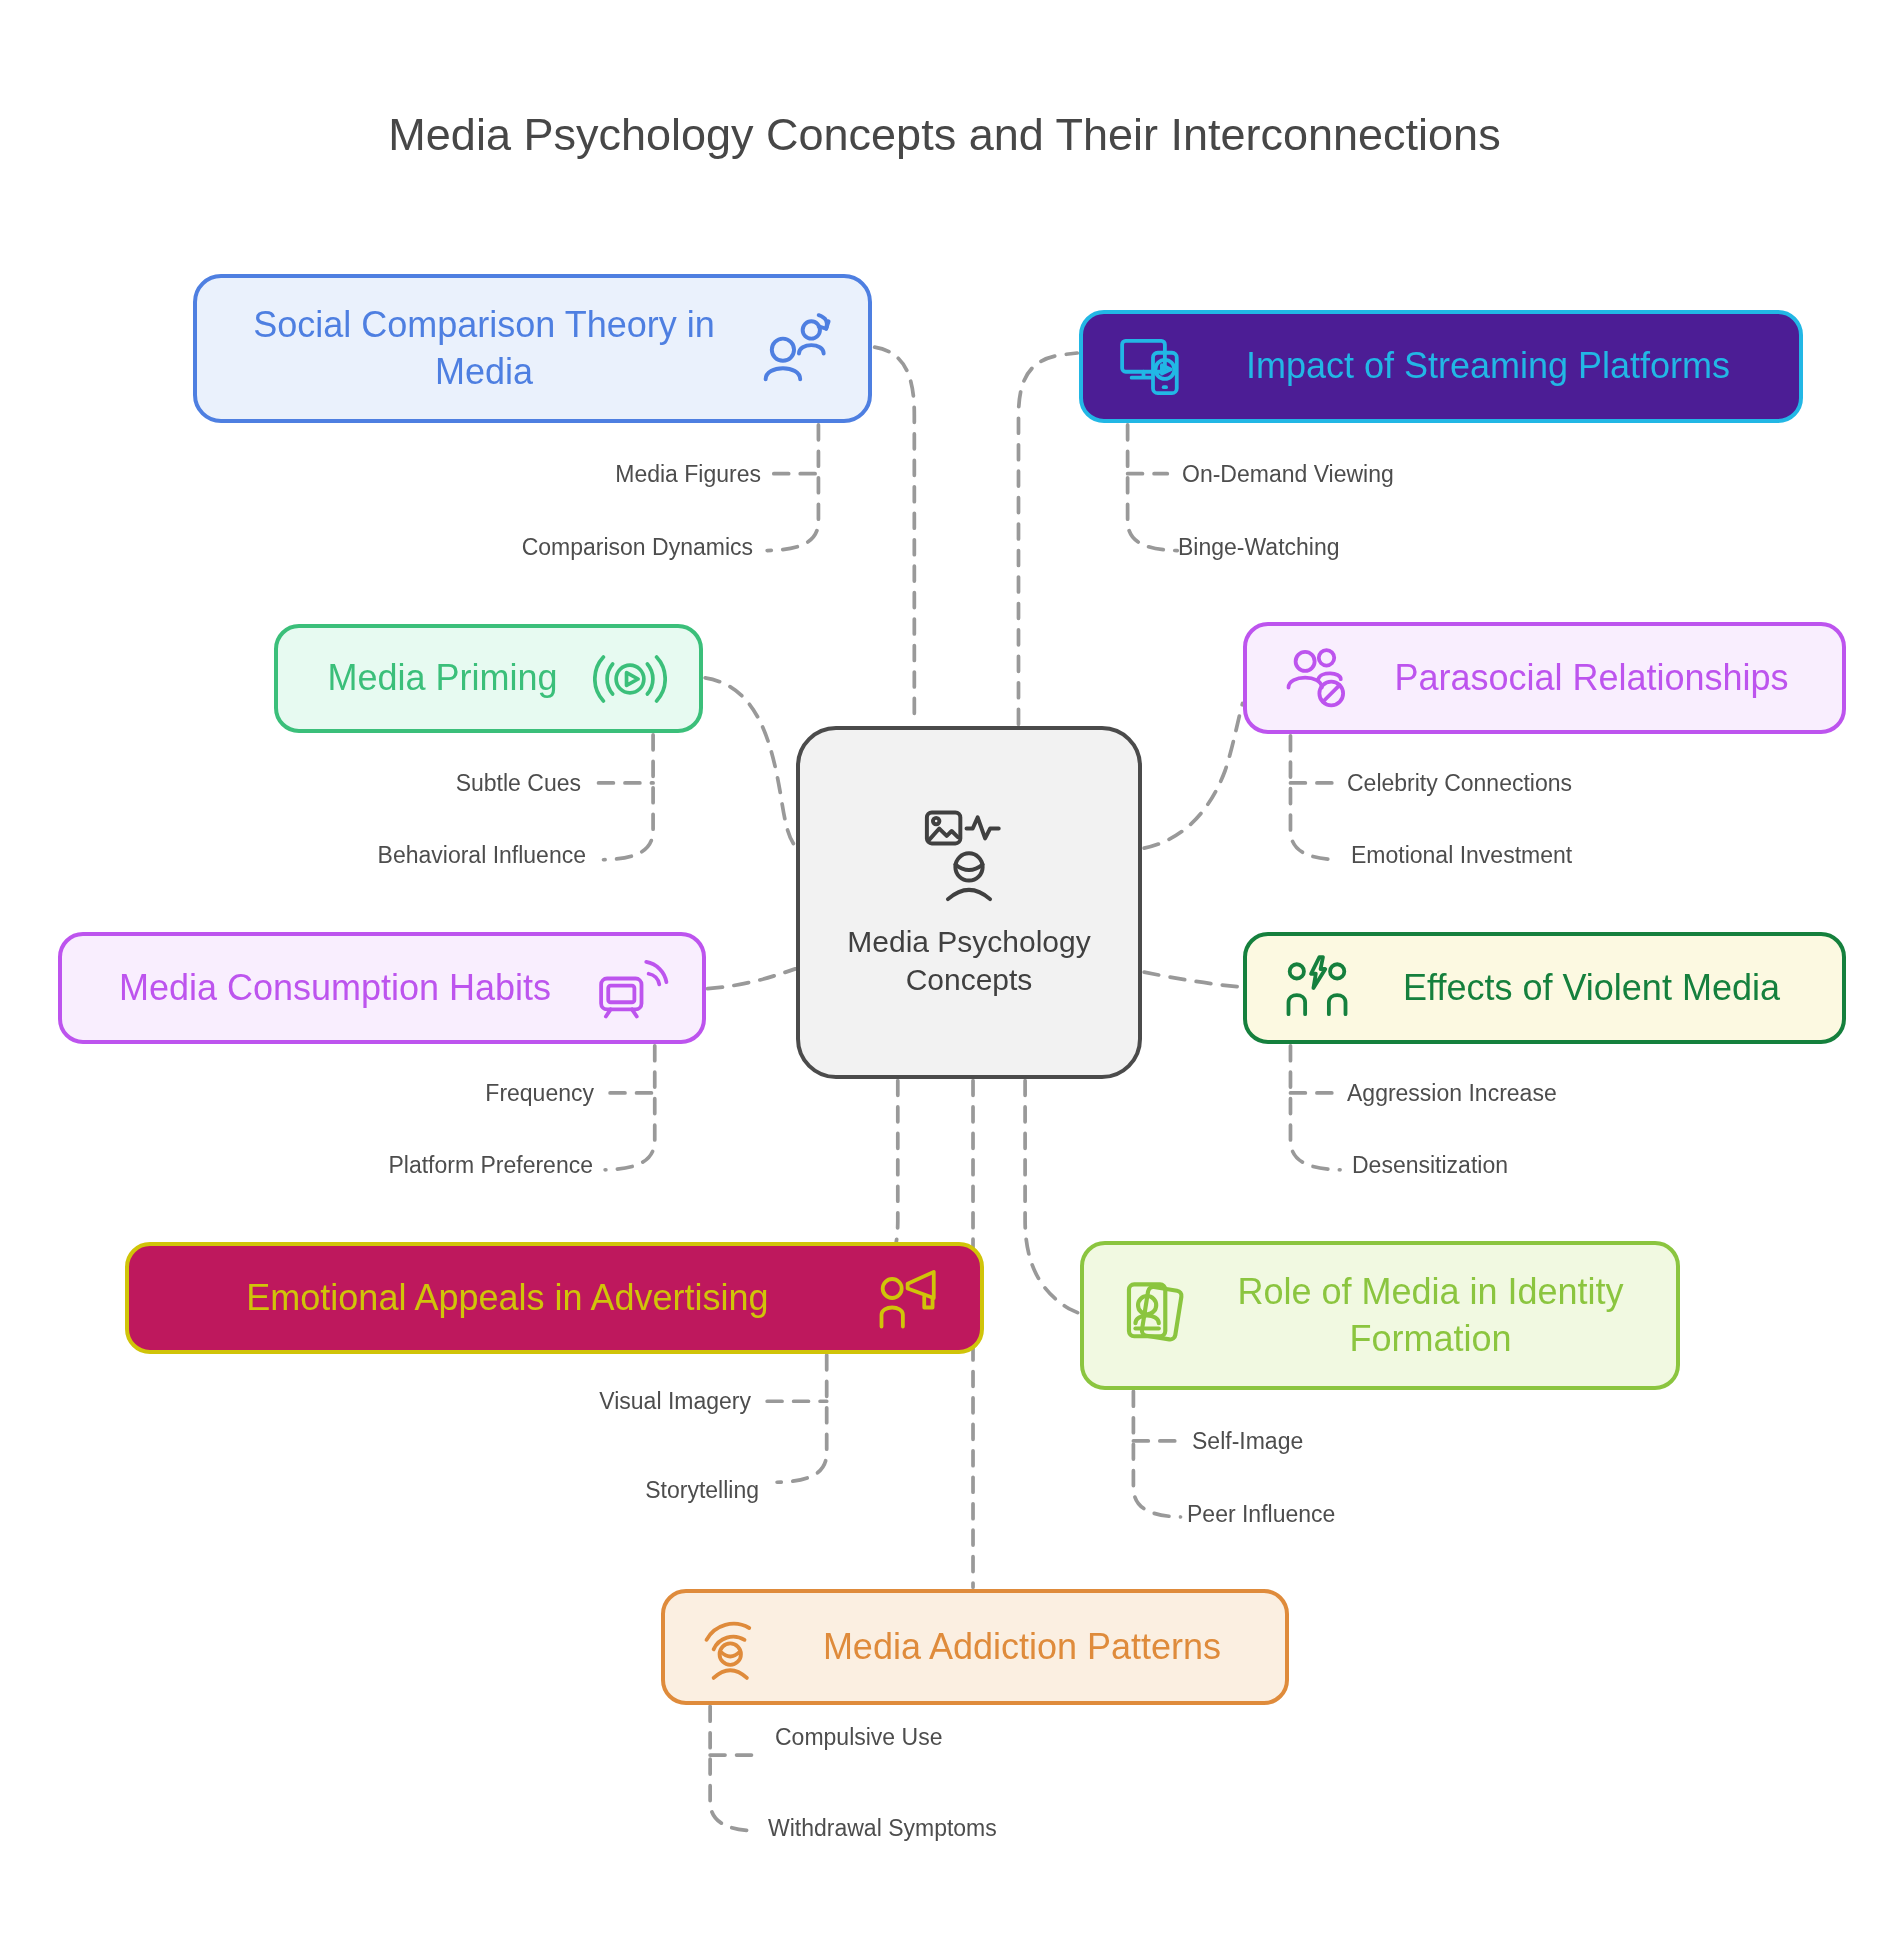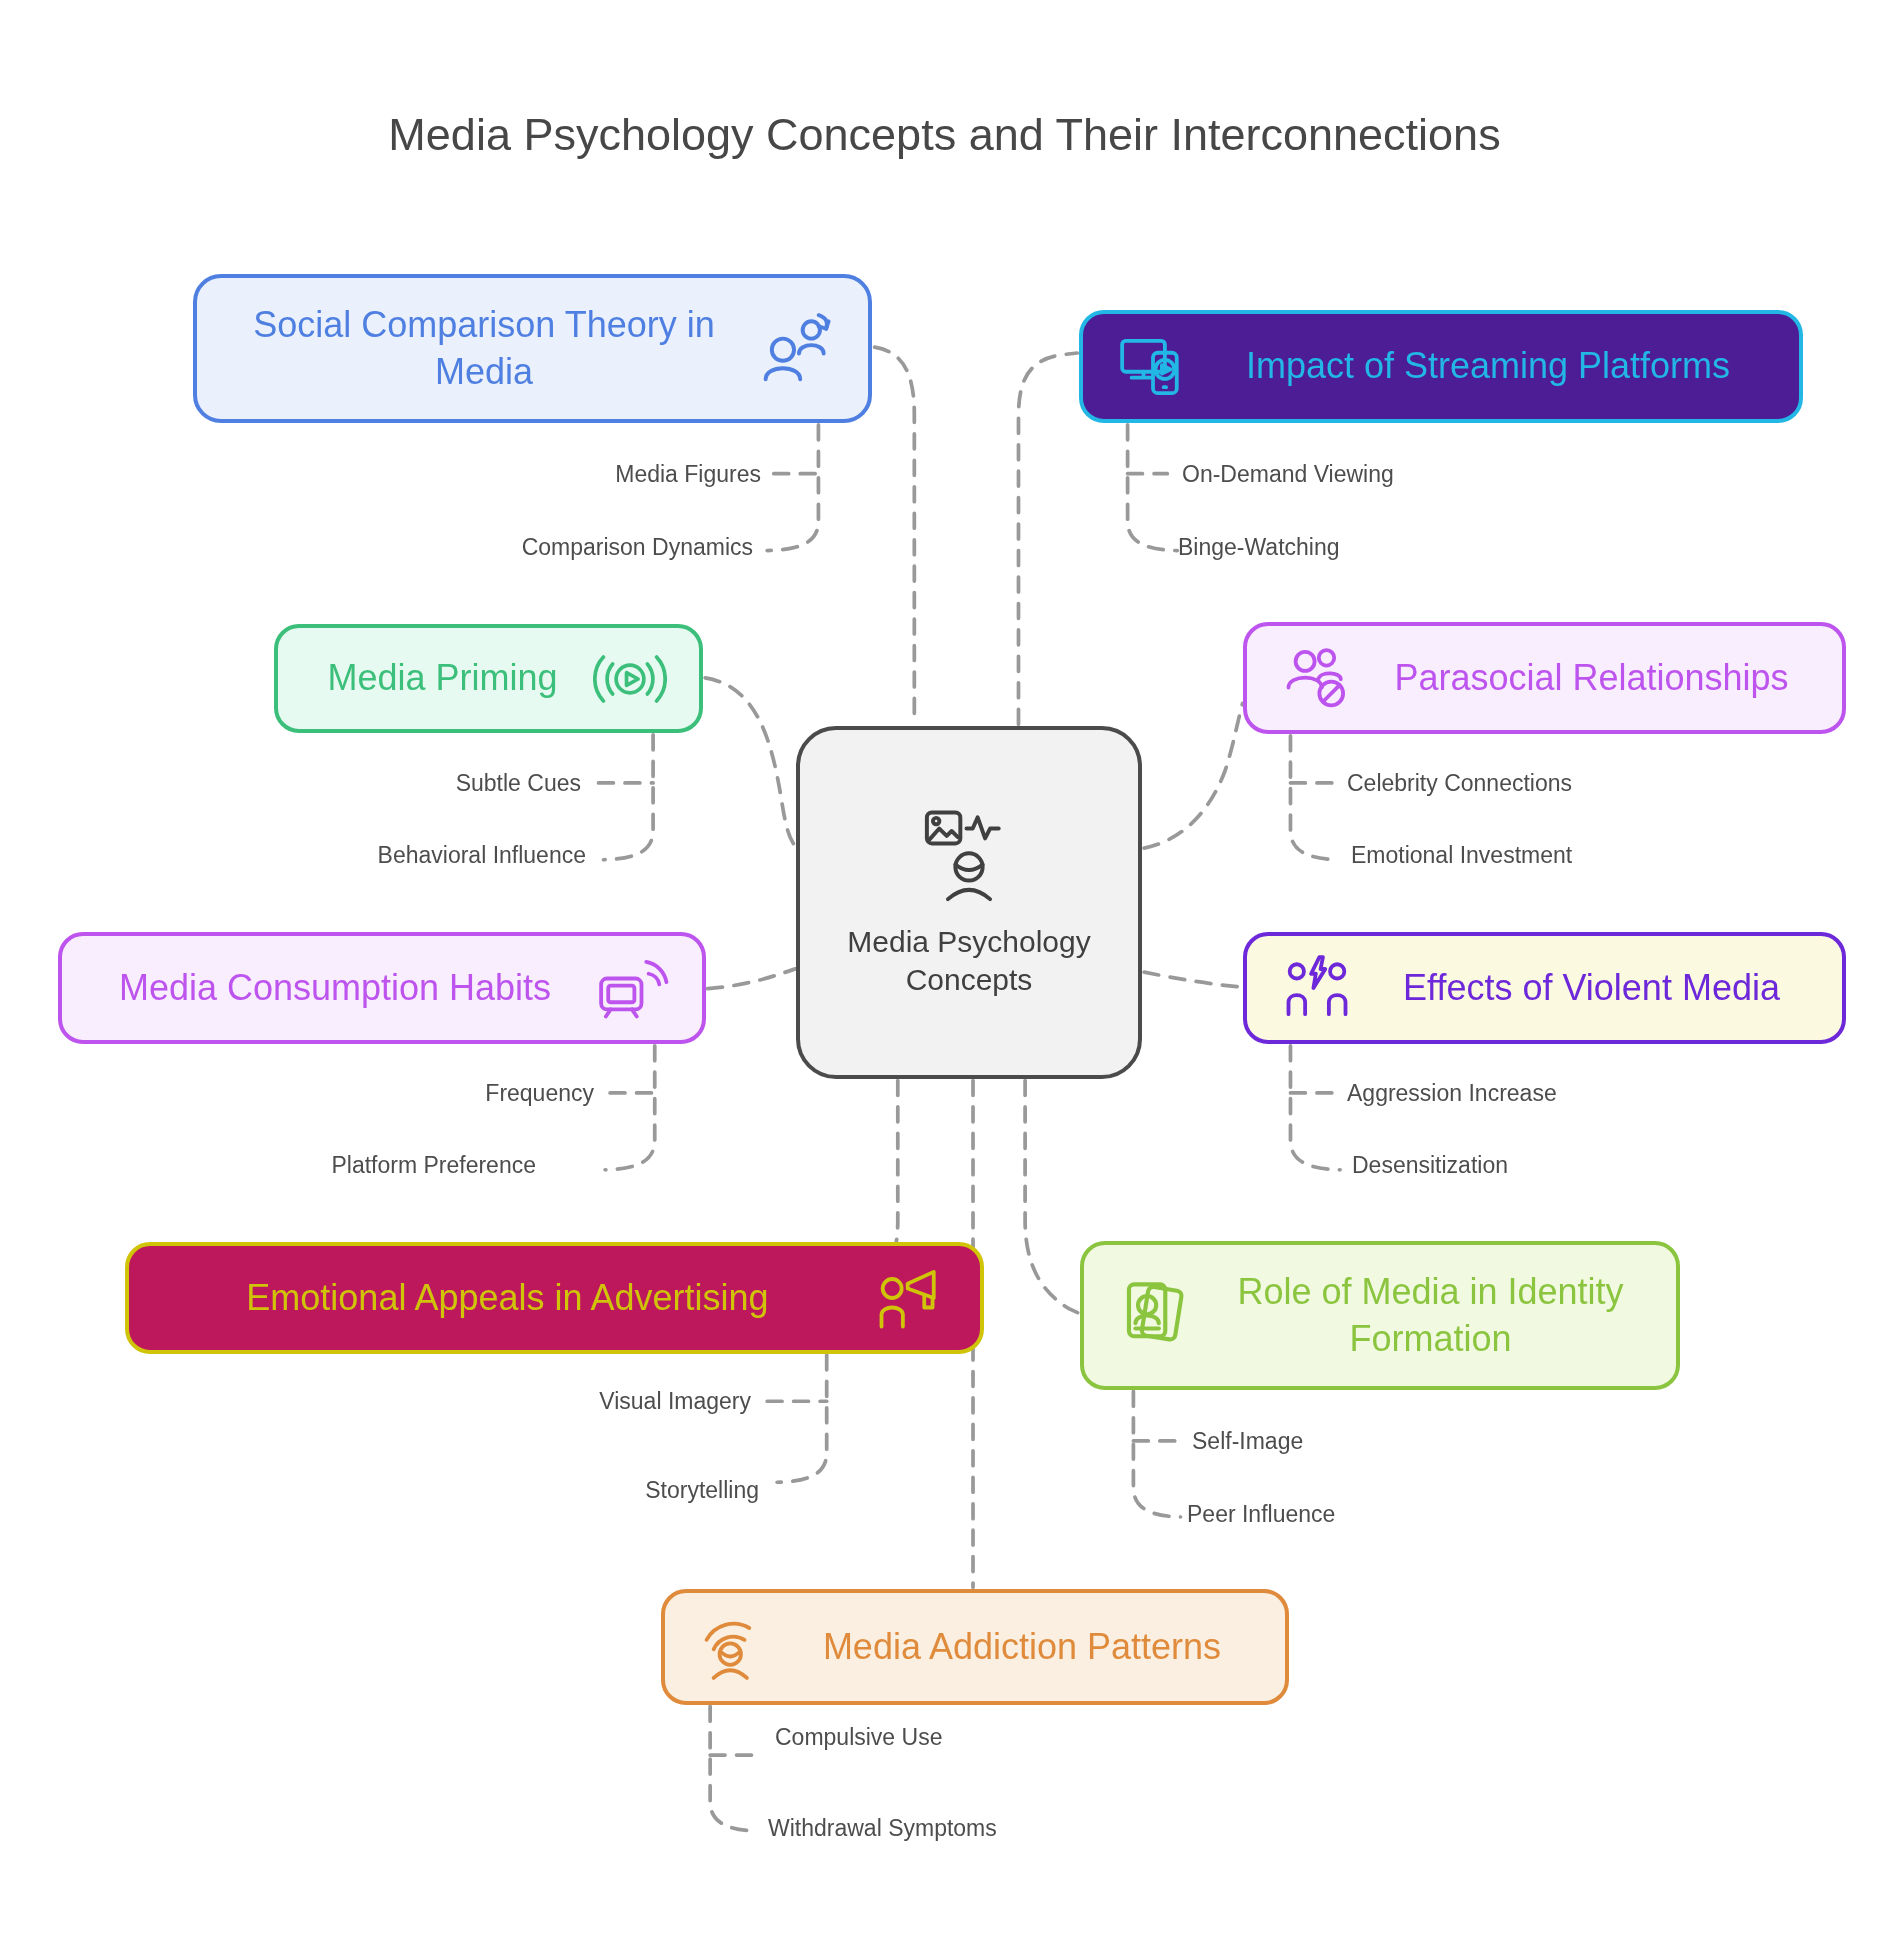--- a/index.html
+++ b/index.html
@@ -20,21 +20,21 @@
   .node .nlabel{flex:1;text-align:center;}
   .node .icon{display:flex;align-items:center;justify-content:center;}
   .node svg{stroke:currentColor;fill:none;stroke-width:3.2;stroke-linecap:round;stroke-linejoin:round;}
   .oneline .nlabel{white-space:nowrap;}
 
   .n-social{left:193px;top:274px;width:679px;height:149px;color:#4E7FE1;background:#EAF1FC;border-color:#4E7FE1;border-radius:28px;}
   .n-streaming{left:1079px;top:310px;width:724px;height:113px;color:#22B7E5;background:#4c1d95;}
   .n-priming{left:274px;top:624px;width:429px;height:109px;color:#3BBF7A;background:#E7FAF1;}
   .n-parasocial{left:1243px;top:622px;width:603px;height:112px;color:#BD54EE;background:#F9EEFE;}
   .n-consumption{left:58px;top:932px;width:648px;height:112px;color:#BD54EE;background:#F9EEFE;}
-  .n-violent{left:1243px;top:932px;width:603px;height:112px;color:#6d28d9;background:#FCF9E1;}
+  .n-violent{left:1243px;top:932px;width:603px;height:112px;color:#15803d;background:#FCF9E1;}
   .n-emotional{left:125px;top:1242px;width:859px;height:112px;color:#D0C409;background:#be185d;}
   .n-identity{left:1080px;top:1241px;width:600px;height:149px;color:#8BC53F;background:#F1F9E1;}
   .n-addiction{left:661px;top:1589px;width:628px;height:116px;color:#DF8B3B;background:#FBEFE1;}
 
   .n-central{
     left:796px;top:726px;width:346px;height:353px;color:#404040;background:#F2F2F2;
     border-color:#4B4B4B;border-radius:40px;flex-direction:column;justify-content:center;
     gap:8.3px;font-size:30px;text-align:center;padding:0 23px;
   }
   .n-central .nlabel{flex:0 0 auto;}
@@ -45,21 +45,21 @@
   }
   .ch-social-0{right:1128px;top:474px;}
   .ch-social-1{right:1136px;top:547px;}
   .ch-streaming-0{left:1182px;top:474px;}
   .ch-streaming-1{left:1178px;top:547px;}
   .ch-priming-0{right:1308px;top:783px;}
   .ch-priming-1{right:1303px;top:855px;}
   .ch-parasocial-0{left:1347px;top:783px;}
   .ch-parasocial-1{left:1351px;top:855px;}
   .ch-consumption-0{right:1295px;top:1093px;}
-  .ch-consumption-1{right:1353px;top:1165px;}
+  .ch-consumption-1{right:1296px;top:1165px;}
   .ch-violent-0{left:1347px;top:1093px;}
   .ch-violent-1{left:1352px;top:1165px;}
   .ch-emotional-0{right:1138px;top:1401px;}
   .ch-emotional-1{right:1130px;top:1478px;margin-top:12px;}
   .ch-identity-0{left:1192px;top:1441px;}
   .ch-identity-1{left:1187px;top:1514px;}
   .ch-addiction-0{left:775px;top:1737px;}
   .ch-addiction-1{left:768px;top:1828px;}
 </style>
 </head>

